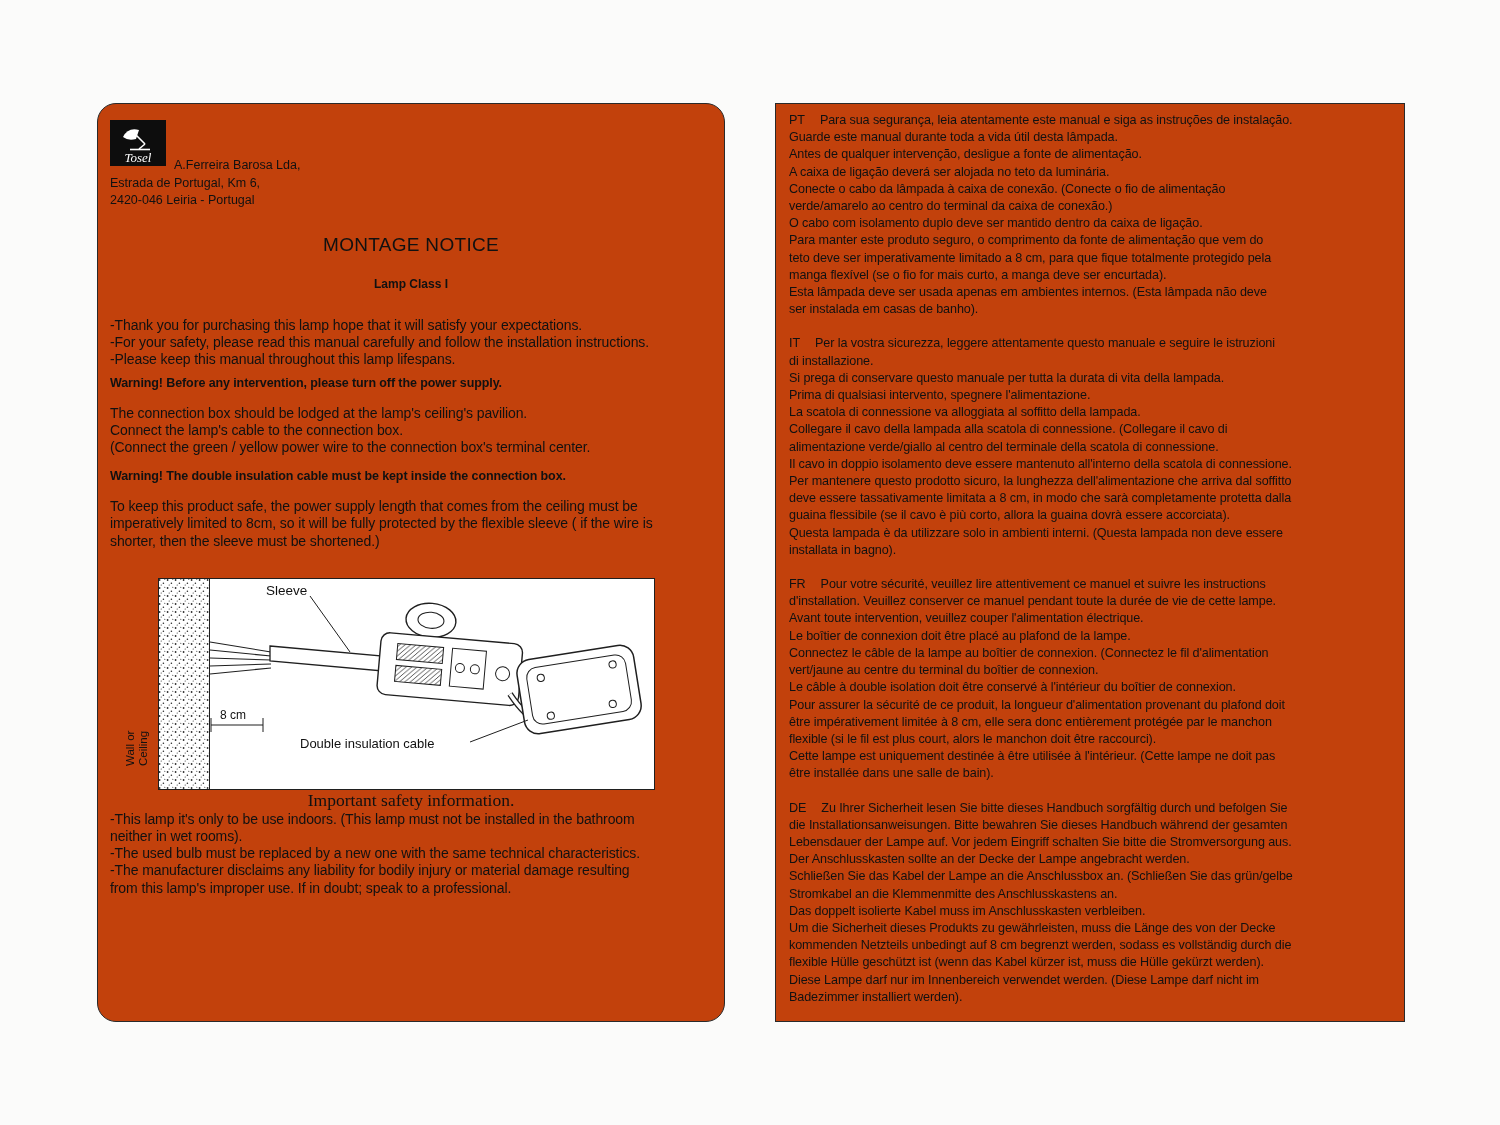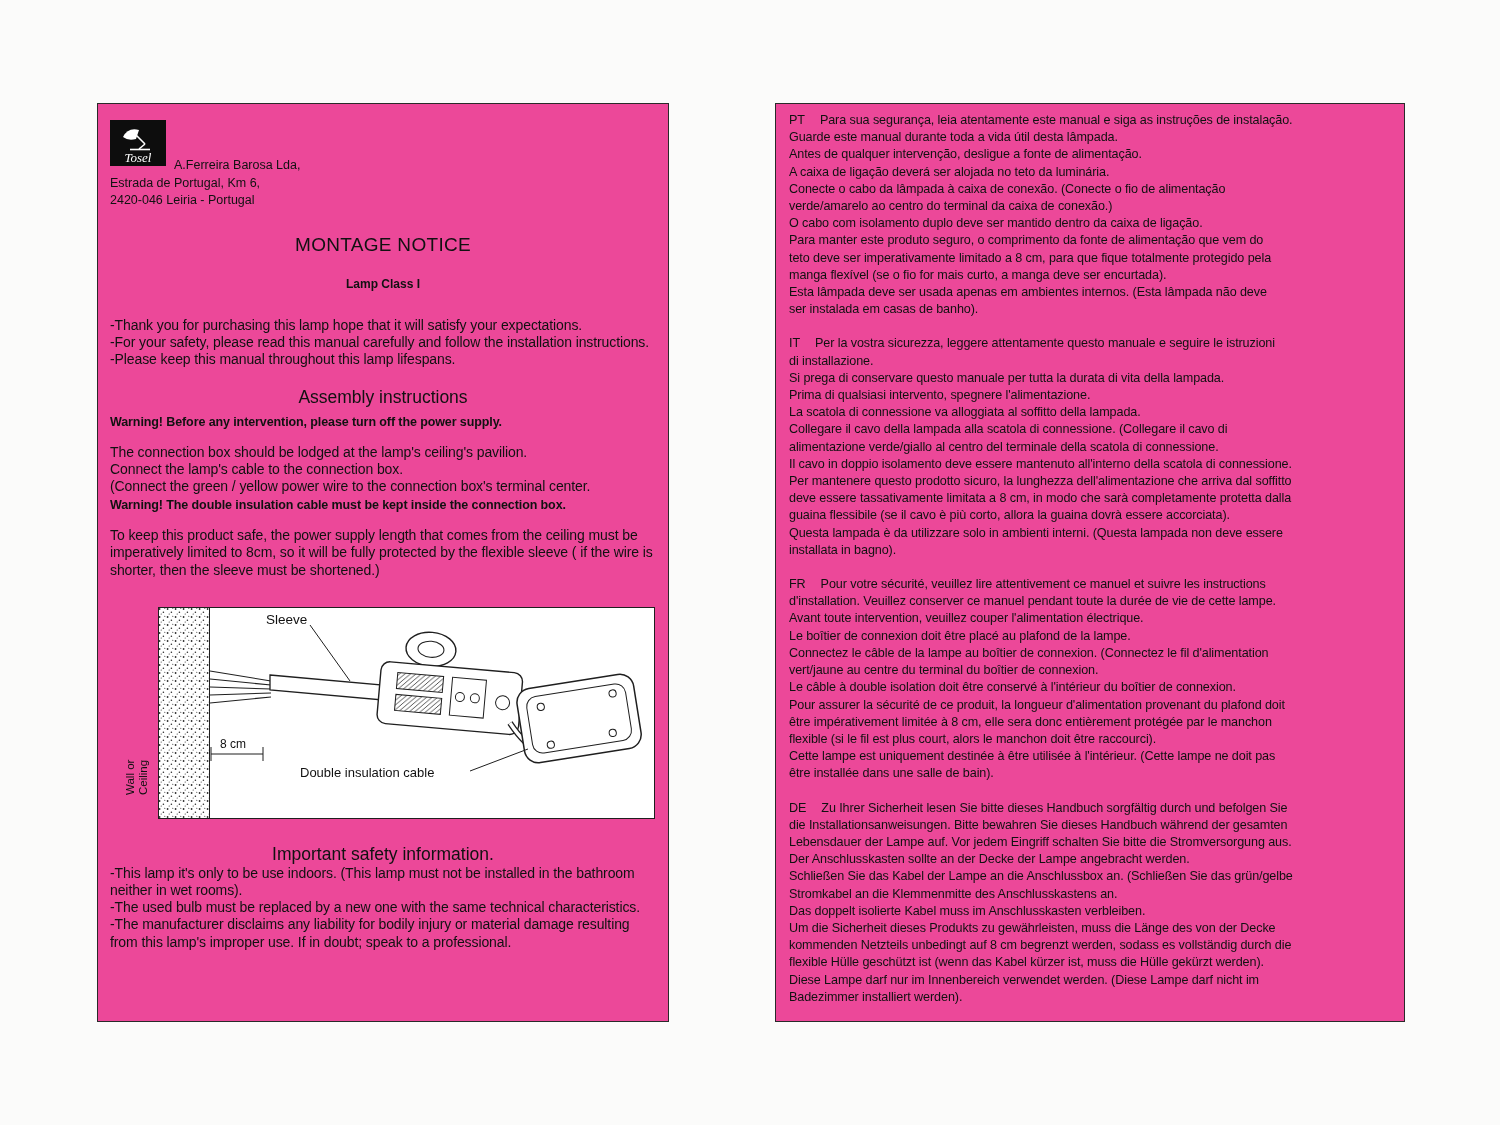--- a/index.html
+++ b/index.html
@@ -3,24 +3,24 @@
 <meta charset="utf-8">
 <style>
   html,body{margin:0;padding:0;}
   body{
     width:1500px;height:1125px;position:relative;
     background:#fbfbfa;color:#111;
     font-family:"Liberation Sans", sans-serif;
     -webkit-font-smoothing:antialiased;
   }
   .panel{
-    position:absolute;top:103px;height:919px;background:#ec4899;
+    position:absolute;top:103px;height:919px;background:#c2410c;
     border:1px solid #2a2a2a;box-sizing:border-box;
   }
-  #left-panel{left:97px;width:572px;padding:10px 12px;}
+  #left-panel{left:97px;width:628px;padding:10px 12px;border-radius:19px;}
   #right-panel{left:775px;width:630px;padding:8px 13px;}
 
   .logo-row{display:flex;align-items:flex-end;gap:8px;height:52px;}
   .logo{flex:0 0 auto;display:block;}
   .company-name{font-size:12.5px;transform:translateY(6px);}
   .addr{font-size:12.5px;line-height:16.5px;}
   .addr.first{margin-top:9px;}
 
   .doc-title{margin-top:26px;text-align:center;font-size:19px;letter-spacing:.3px;font-weight:400;}
   .doc-subtitle{margin-top:21px;text-align:center;font-size:12px;font-weight:700;}
@@ -28,30 +28,30 @@
   .body-text{
     font-size:14px;line-height:17.2px;letter-spacing:-0.1px;
     white-space:pre-line;margin:0;
   }
   .intro{margin-top:26px;}
   .section-heading{text-align:center;font-size:17.5px;font-weight:400;margin:0;}
   .assembly-heading{margin-top:18px;}
   .warning{font-weight:700;font-size:12.5px;letter-spacing:-0.1px;margin:0;}
   .warning1{margin-top:7px;}
   .para1{margin-top:15px;}
-  .warning2{margin-top:3px;}
+  .warning2{margin-top:13px;}
   .para2{margin-top:15px;}
 
   .diagram-wrap{position:relative;margin:28px 0 0 48px;width:497px;height:212px;}
   .wall-label{
     position:absolute;left:-46px;top:150px;width:50px;
     transform:rotate(-90deg);
     font-size:11.5px;line-height:13px;text-align:left;color:#111;
   }
-  .safety-heading{margin-top:25px;}
+  .safety-heading{font-family:Liberation Serif, serif;}
   .safety-text{}
 
   .lang-block{
     font-size:12.6px;line-height:17.2px;letter-spacing:-0.1px;
     margin:0 0 17px 0;
   }
   .lang-code{margin-right:15px;}
   .lang-text{white-space:pre-line;}
 </style>
 </head>
@@ -76,21 +76,20 @@
   <div class="addr first">Estrada de Portugal, Km 6,</div>
   <div class="addr">2420-046 Leiria - Portugal</div>
 
   <h1 class="doc-title" style="margin-bottom:0;">MONTAGE NOTICE</h1>
   <h2 class="doc-subtitle" style="margin-bottom:0;">Lamp Class I</h2>
 
   <p class="body-text intro">-Thank you for purchasing this lamp hope that it will satisfy your expectations.
 -For your safety, please read this manual carefully and follow the installation instructions.
 -Please keep this manual throughout this lamp lifespans.</p>
 
-  <h3 class="section-heading assembly-heading">Assembly instructions</h3>
 
   <p class="warning warning1">Warning! Before any intervention, please turn off the power supply.</p>
 
   <p class="body-text para1">The connection box should be lodged at the lamp's ceiling's pavilion.
 Connect the lamp's cable to the connection box.
 (Connect the green / yellow power wire to the connection box's terminal center.</p>
 
   <p class="warning warning2">Warning! The double insulation cable must be kept inside the connection box.</p>
 
   <p class="body-text para2">To keep this product safe, the power supply length that comes from the ceiling must be

